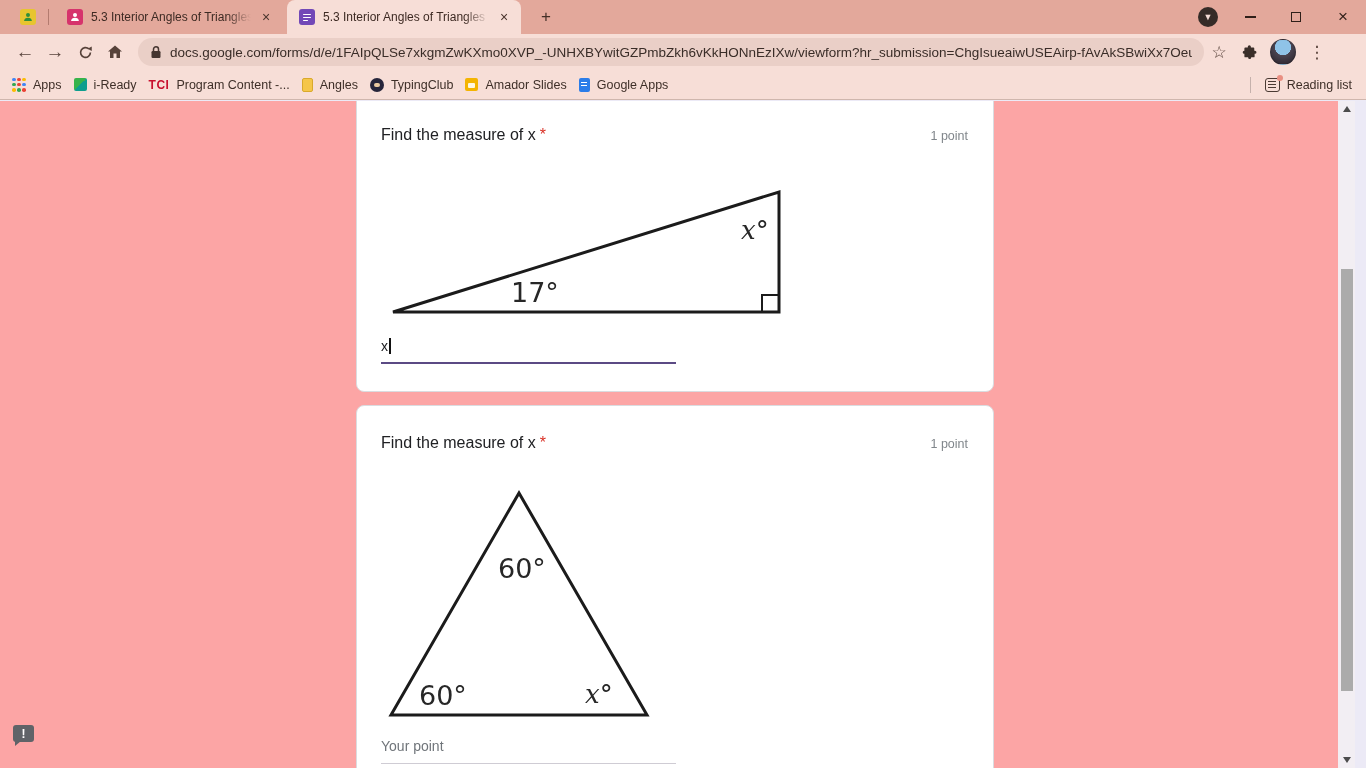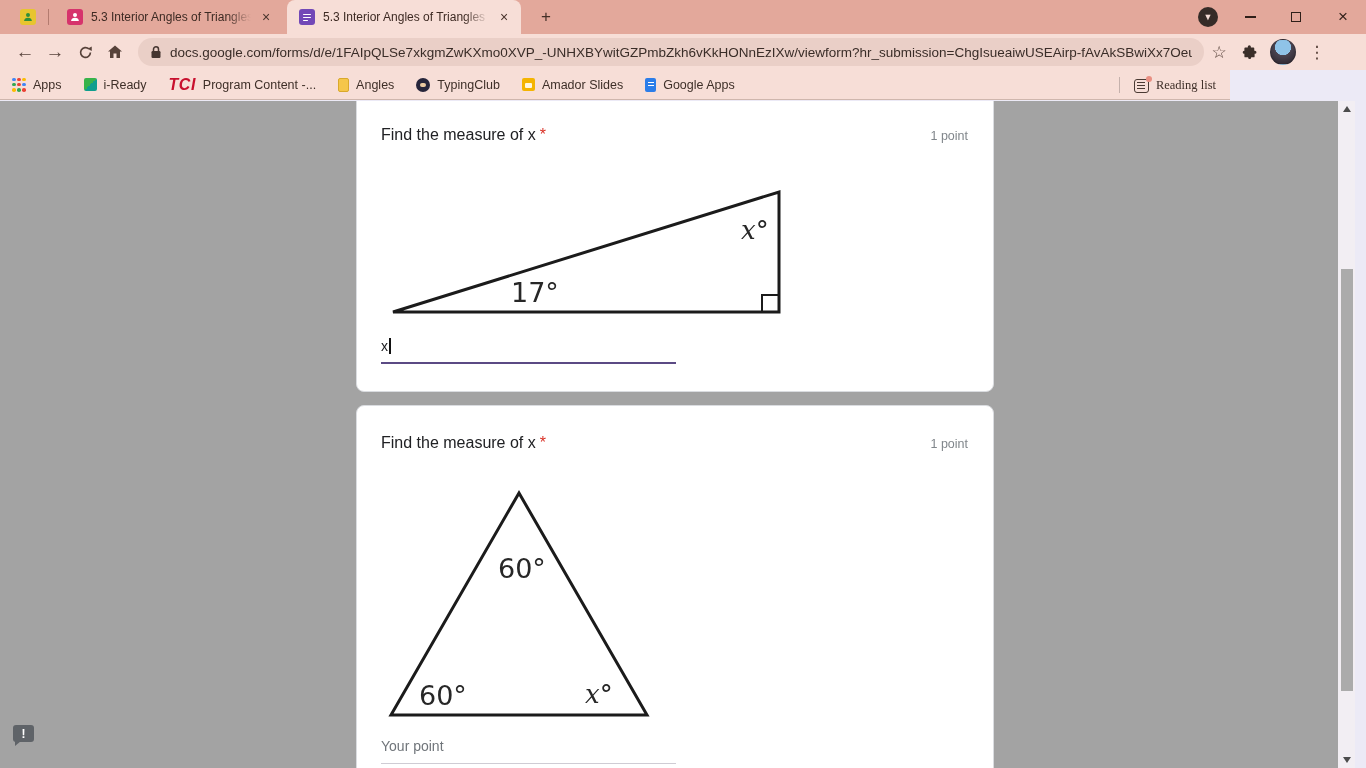--- a/index.html
+++ b/index.html
@@ -38,43 +38,43 @@
   
   .toolbar { position: absolute; top: 34px; left: 0; width: 1366px; height: 36px; background: #f7ded7; display: flex; align-items: center; }
   .nav-ico { width: 30px; height: 30px; display: flex; align-items: center; justify-content: center; color: #57423a; font-size: 19px; }
   .nav-ico.back { margin-left: 10px; }
   .url-pill { margin-left: 8px; width: 1066px; height: 28px; border-radius: 14px; background: #eacfc7; display: flex; align-items: center; padding: 0 12px; }
   .url-text { font-size: 13.5px; color: #3a2d28; white-space: nowrap; overflow: hidden; margin-left: 8px; flex: 1; }
   .right-ico { width: 30px; height: 30px; display: flex; align-items: center; justify-content: center; color: #57423a; font-size: 17px; }
   .avatar { width: 26px; height: 26px; border-radius: 50%; margin: 0 6px; background: radial-gradient(circle at 50% 30%, #8fc3e8 0 38%, #4a4350 40%, #262028 100%); border: 1px solid rgba(0,0,0,.15); }
 
   
-  .bookmarks { position: absolute; top: 70px; left: 0; width: 1230px; height: 30px; background: #f7ded7; border-bottom: 1px solid #cfb6ad; display: flex; align-items: center; font-size: 12.5px; color: #3e2f28; }
-  .bm { display: flex; align-items: center; gap: 7px; margin-left: 22px; white-space: nowrap; }
+  .bookmarks { position: absolute; top: 70px; left: 0; width: 1366px; height: 30px; background: #f7ded7; border-bottom: 1px solid #cfb6ad; display: flex; align-items: center; font-size: 12.5px; color: #3e2f28; }
+  .bm { display: flex; align-items: center; gap: 7px; margin-left: 12px; white-space: nowrap; }
   .bm:first-child { margin-left: 12px; }
   .apps-grid { width: 14px; height: 14px; display: grid; grid-template-columns: repeat(3,1fr); gap: 1.6px; }
   .apps-grid i { border-radius: 50%; }
   .iready-cube { width: 13px; height: 13px; background: linear-gradient(135deg, #37b34a 0 50%, #0e9e8e 50% 100%); border-radius: 2px; transform: rotate(0deg); }
-  .tci-logo { font-style: italic; font-weight: bold; font-size: 16px; color: #c8102e; letter-spacing: .5px; }
+  .tci-logo { font-weight: bold; font-size: 12px; color: #c8102e; letter-spacing: .5px; }
   .amador-ico { width: 11px; height: 14px; background: #f5c64a; border: 1px solid #d9a92c; border-radius: 2px; }
   .typingclub-ico { width: 14px; height: 14px; border-radius: 50%; background: #26253b; position: relative; }
   .typingclub-ico::after { content: ""; position: absolute; left: 4px; top: 5px; width: 6px; height: 4px; border-radius: 2px; background: #e9c9a1; }
   .slides-ico { width: 13px; height: 13px; background: #f4b400; border-radius: 2px; position: relative; }
   .slides-ico::after { content: ""; position: absolute; left: 3px; top: 5px; width: 7px; height: 5px; background: #fff7df; border-radius: 1px; }
   .docs-ico { width: 11px; height: 14px; background: #2b7de9; border-radius: 2px; position: relative; }
   .docs-ico::after { content: ""; position: absolute; left: 2.5px; top: 4px; width: 6px; height: 1.5px; background: #fff; box-shadow: 0 3px 0 #fff; }
-  .bm-right { margin-left: auto; display: flex; align-items: flex-end; font-family: Liberation Serif, serif; }
+  .bm-right { margin-left: auto; display: flex; align-items: center; }
   .bm-sep { width: 1px; height: 16px; background: rgba(0,0,0,.2); margin-right: 14px; }
   .readlist-ico { width: 15px; height: 14px; border: 1.4px solid #4a3a33; border-radius: 3px; position: relative; margin-right: 7px; }
   .readlist-ico::before { content: ""; position: absolute; left: 2px; top: 2.5px; width: 8px; height: 1.3px; background: #4a3a33; box-shadow: 0 3px 0 #4a3a33, 0 6px 0 #4a3a33; }
   .readlist-ico::after { content: ""; position: absolute; right: -4px; top: -4px; width: 6px; height: 6px; border-radius: 50%; background: #e98f82; }
   .reading-label { margin-right: 14px; }
 
   
-  .content { position: absolute; top: 101px; left: 0; width: 1355px; height: 667px; background: #a3a3a3; overflow: hidden; }
+  .content { position: absolute; top: 101px; left: 0; width: 1355px; height: 667px; background: #fca5a5; overflow: hidden; }
   .card { position: absolute; left: 356px; width: 638px; background: #fff; border: 1px solid #dadce0; border-radius: 8px; }
   .card1 { top: -42px; height: 333px; }
   .card2 { top: 304px; height: 440px; }
   .q-row { position: absolute; left: 24px; right: 25px; display: flex; justify-content: space-between; align-items: baseline; }
   .card1 .q-row { top: 66px; }
   .card2 .q-row { top: 28px; }
   .q-title { font-size: 16px; color: #202124; }
   .q-star { color: #d93025; margin-left: 4px; }
   .q-points { font-size: 12.5px; color: #80868b; }
   .tri-svg text { fill: #272727; }

